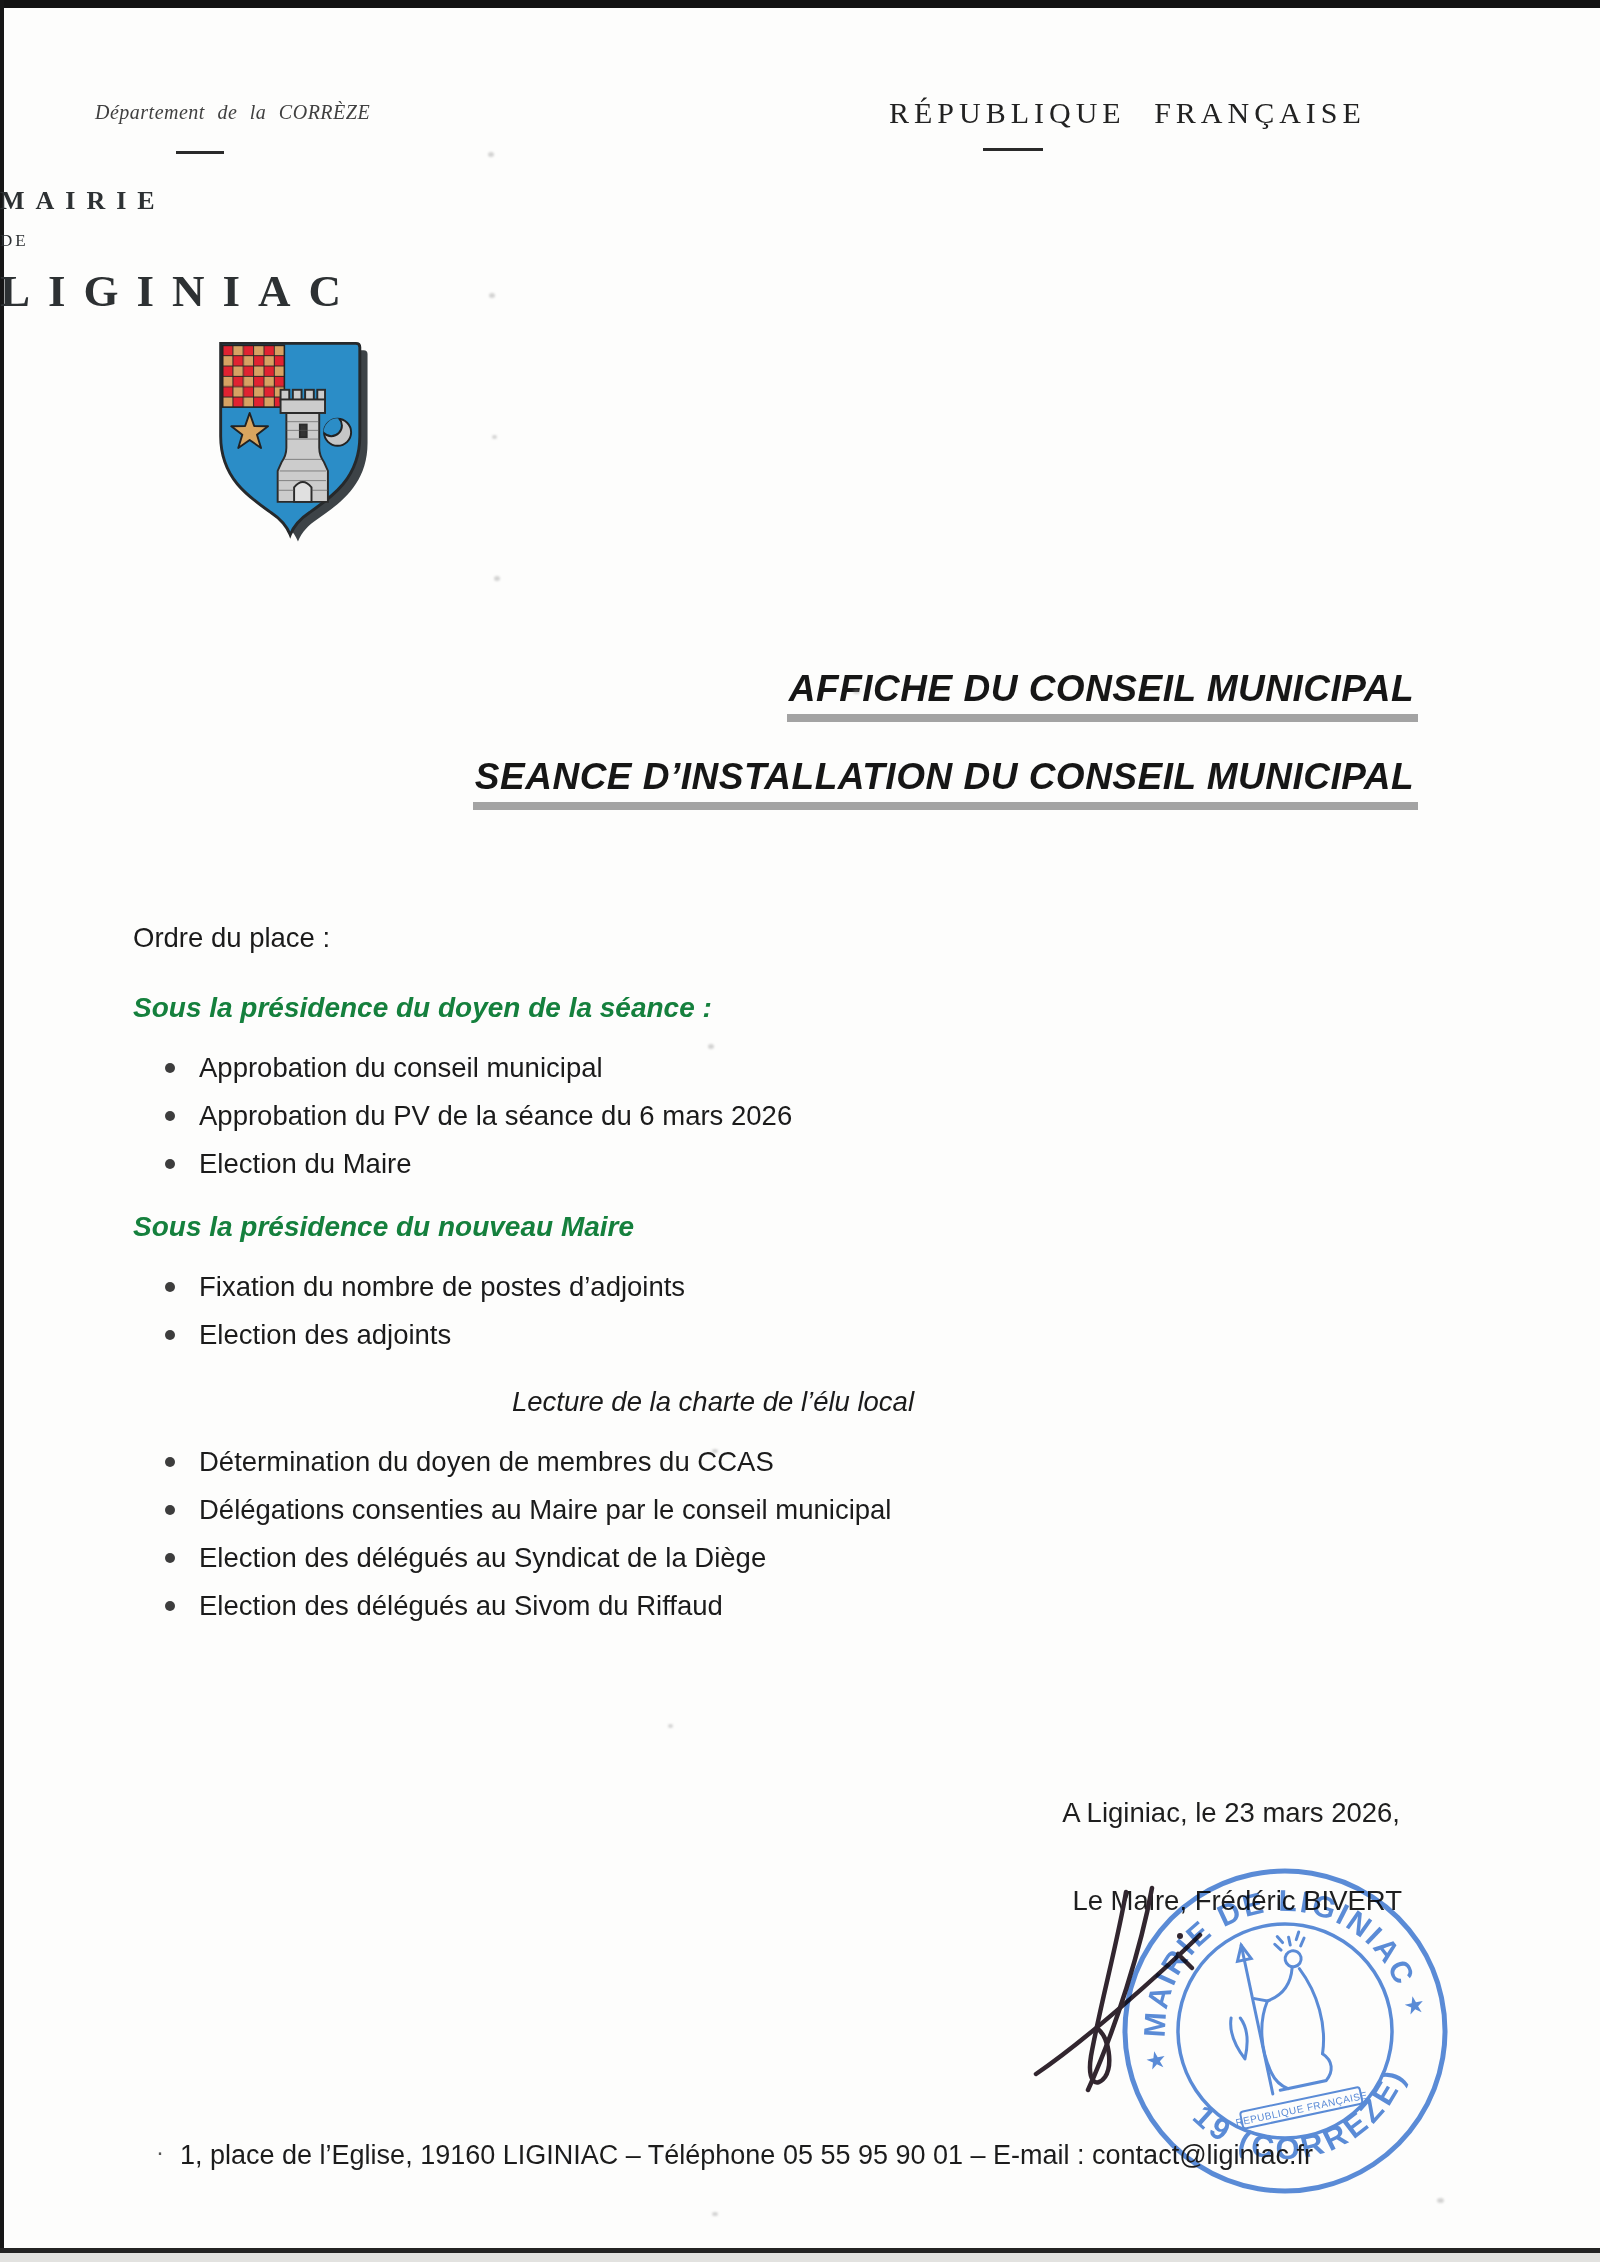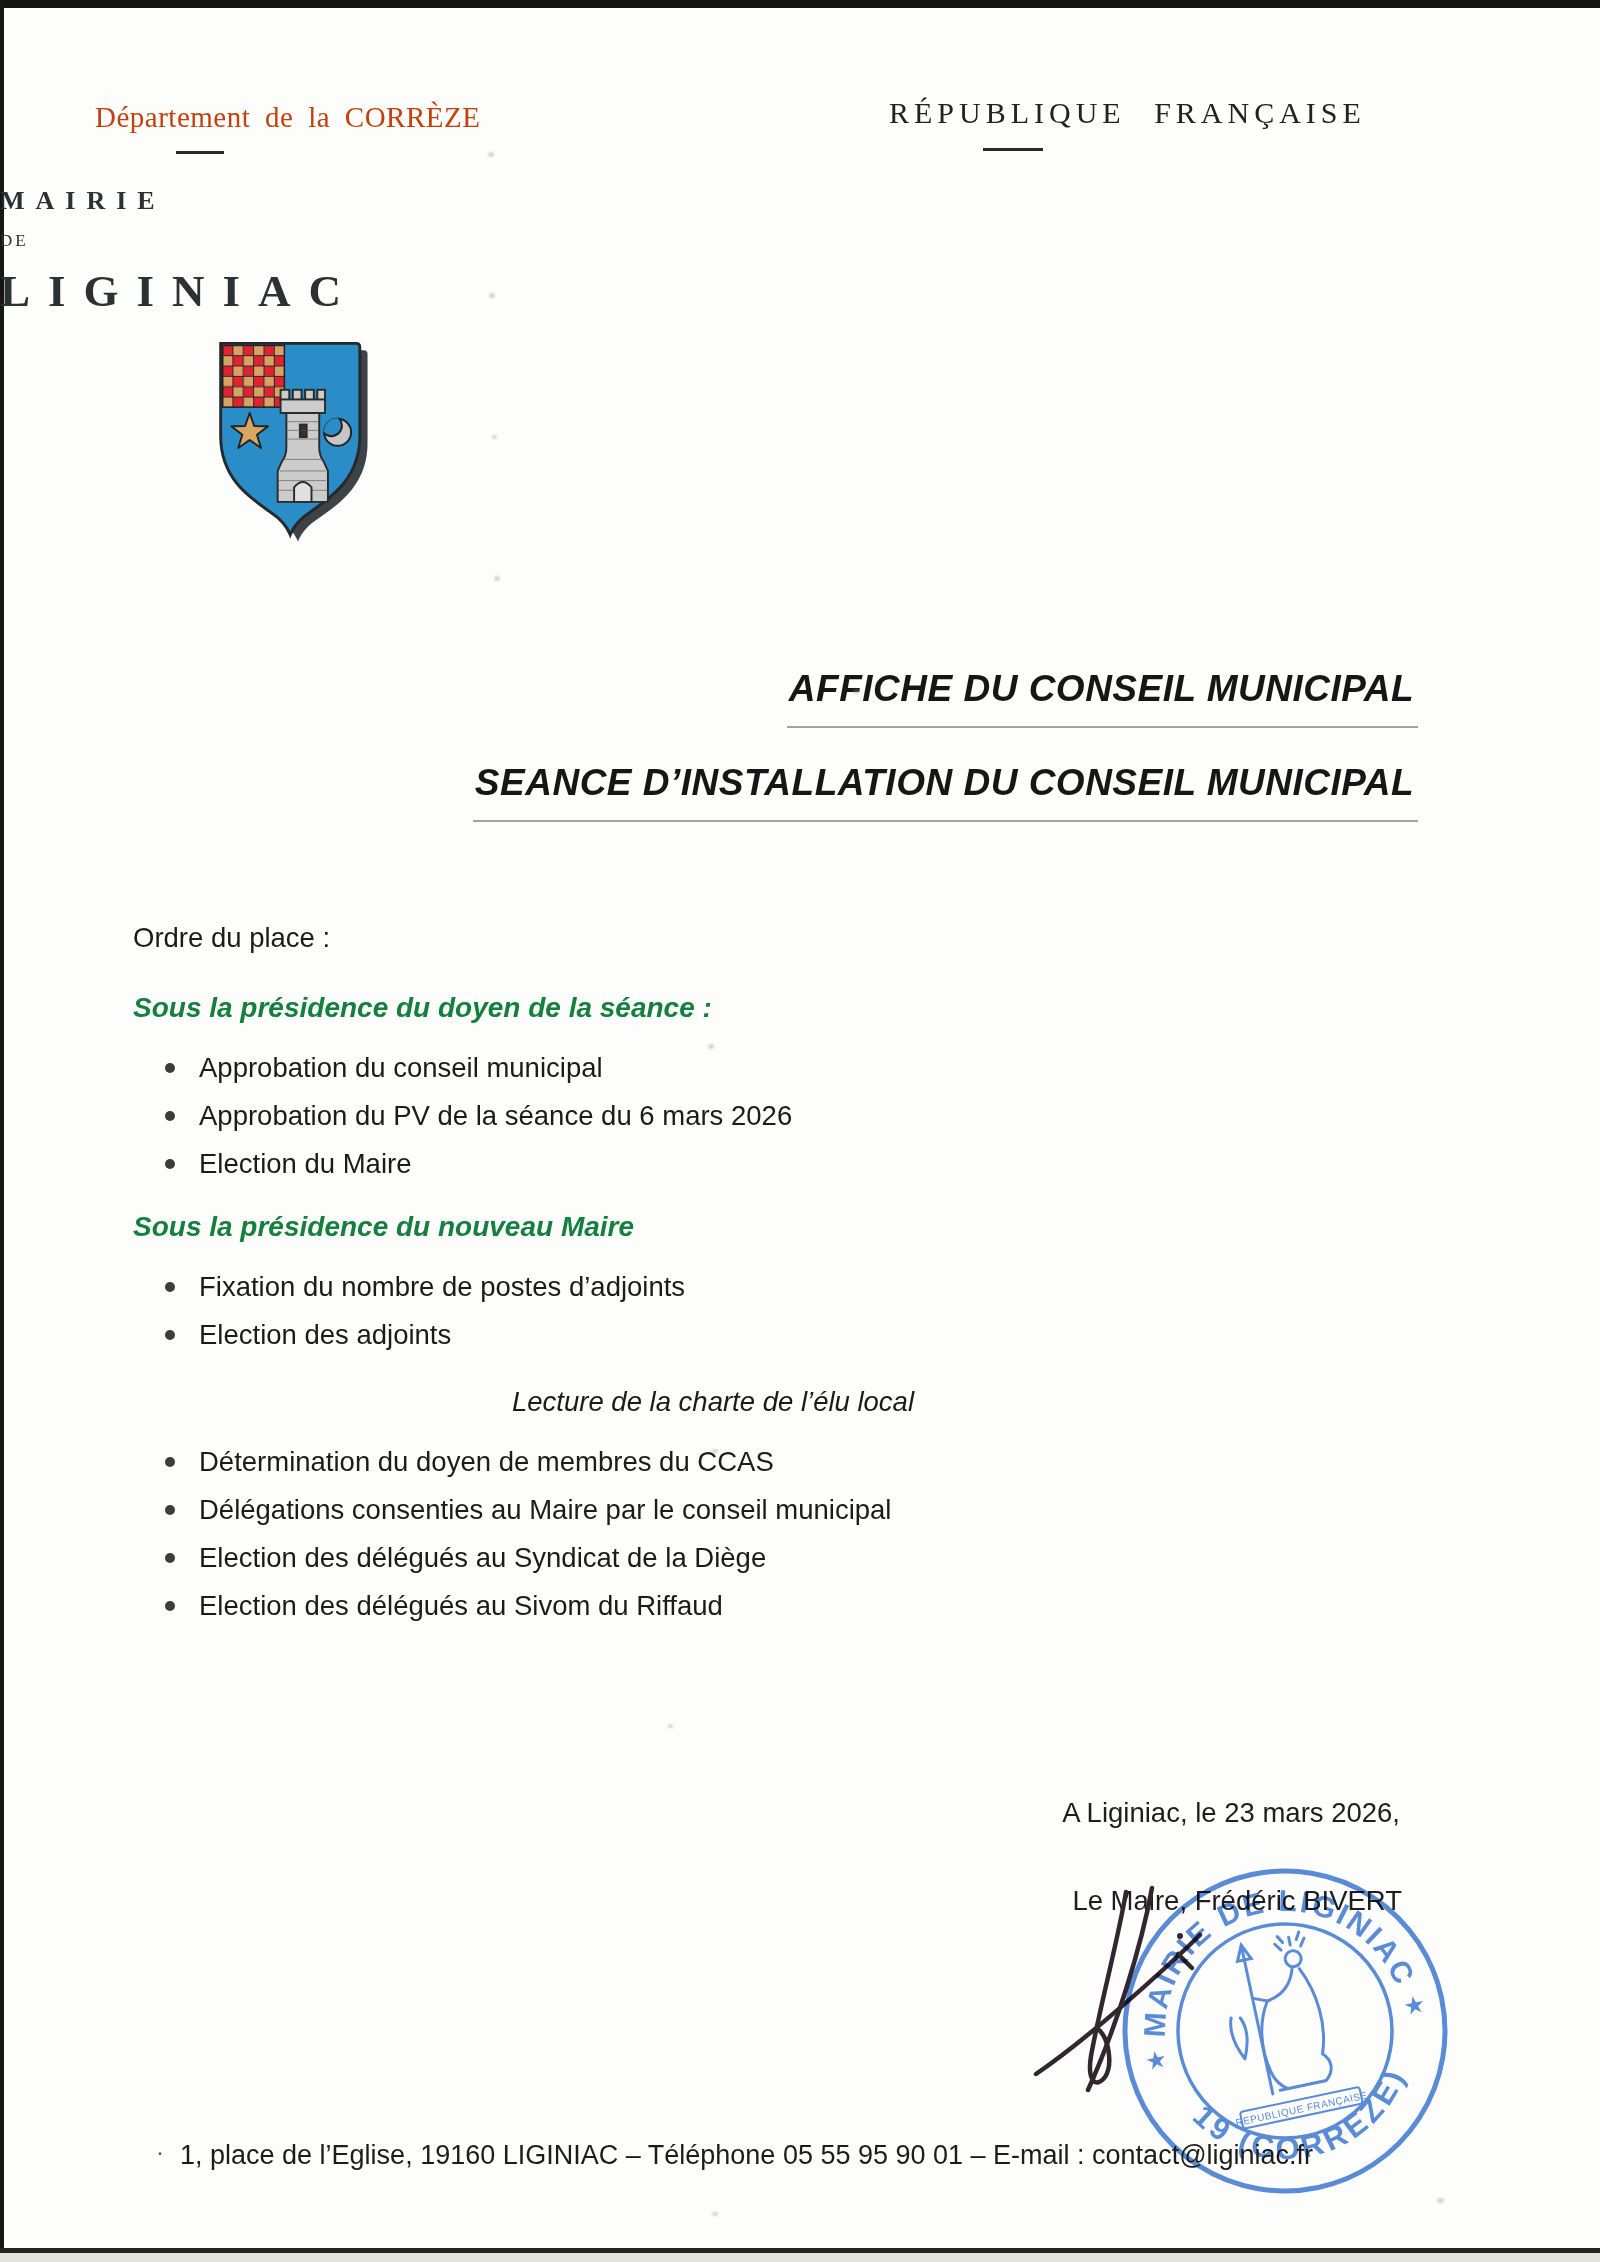--- a/index.html
+++ b/index.html
@@ -10,22 +10,22 @@
   }
   
   .edge-top    { position:absolute; top:0; left:0; right:0; height:8px; background:#131313; }
   .edge-left   { position:absolute; top:0; left:0; bottom:0; width:4px; background:#161616; }
   .edge-bottom-light { position:absolute; bottom:0; left:0; right:0; height:9px; background:#e2e2e0; }
   .edge-bottom-dark  { position:absolute; bottom:9px; left:0; right:0; height:5px; background:#242424; }
 
   
   .dept {
     position:absolute; left:95px; top:101px;
-    font-family:"Liberation Serif", serif; font-size:29px; color:#c2410c;
-    word-spacing:7px; letter-spacing:0.5px;
+    font-family:"Liberation Serif", serif; font-size:20px; color:#404040;
+    word-spacing:7px; letter-spacing:0.5px;font-style:italic;
   }
   .dept-rule { position:absolute; left:176px; top:151px; width:48px; height:3px; background:#2a2a2a; }
   .republique {
     position:absolute; left:889px; top:96px;
     font-family:"Liberation Serif", serif; font-size:30px; color:#222;
     letter-spacing:5px; word-spacing:16px;
   }
   .rep-rule { position:absolute; left:983px; top:148px; width:60px; height:3px; background:#2a2a2a; }
 
   .mairie-block { position:absolute; left:0; top:186px; width:592px; text-align:left; font-family:"Liberation Serif", serif; color:#2d3133; }
@@ -33,21 +33,21 @@
   .mairie-l2 { font-size:17px; letter-spacing:3px; margin-top:15px; }
   .mairie-l3 { font-size:45px; font-weight:bold; letter-spacing:18px; margin-top:14px; white-space:nowrap; }
 
   .blason { position:absolute; left:211px; top:334px; width:172px; height:214px; }
 
   
   .title-wrap { position:absolute; right:182px; top:668px; text-align:right; }
   .doc-title {
     display:inline-block; font-size:37px; font-weight:bold; font-style:italic;
     letter-spacing:0.5px; color:#161616;
-    border-bottom:2px solid #a3a3a3; padding:0 4px 16px 2px; white-space:nowrap;
+    border-bottom:8px solid #a3a3a3; padding:0 4px 4px 2px; white-space:nowrap;
   }
   .title-2 { margin-top:34px; }
 
   
   .content { position:absolute; left:133px; top:884px; width:1300px; font-size:27.5px; line-height:47px; color:#1b1b1b; }
   .intro { margin:0; }
   .agenda-label { margin:30px 0 0 0; }
   .section-heading { margin:30px 0 0 0; font-size:28px; font-weight:bold; font-style:italic; line-height:34px; color:#15803d; }
   .agenda-list { list-style:none; margin:26px 0 0 0; padding:0 0 0 32px; }
   .agenda-list li { display:flex; align-items:center; gap:24px; line-height:33px; margin:0 0 15px 0; }

